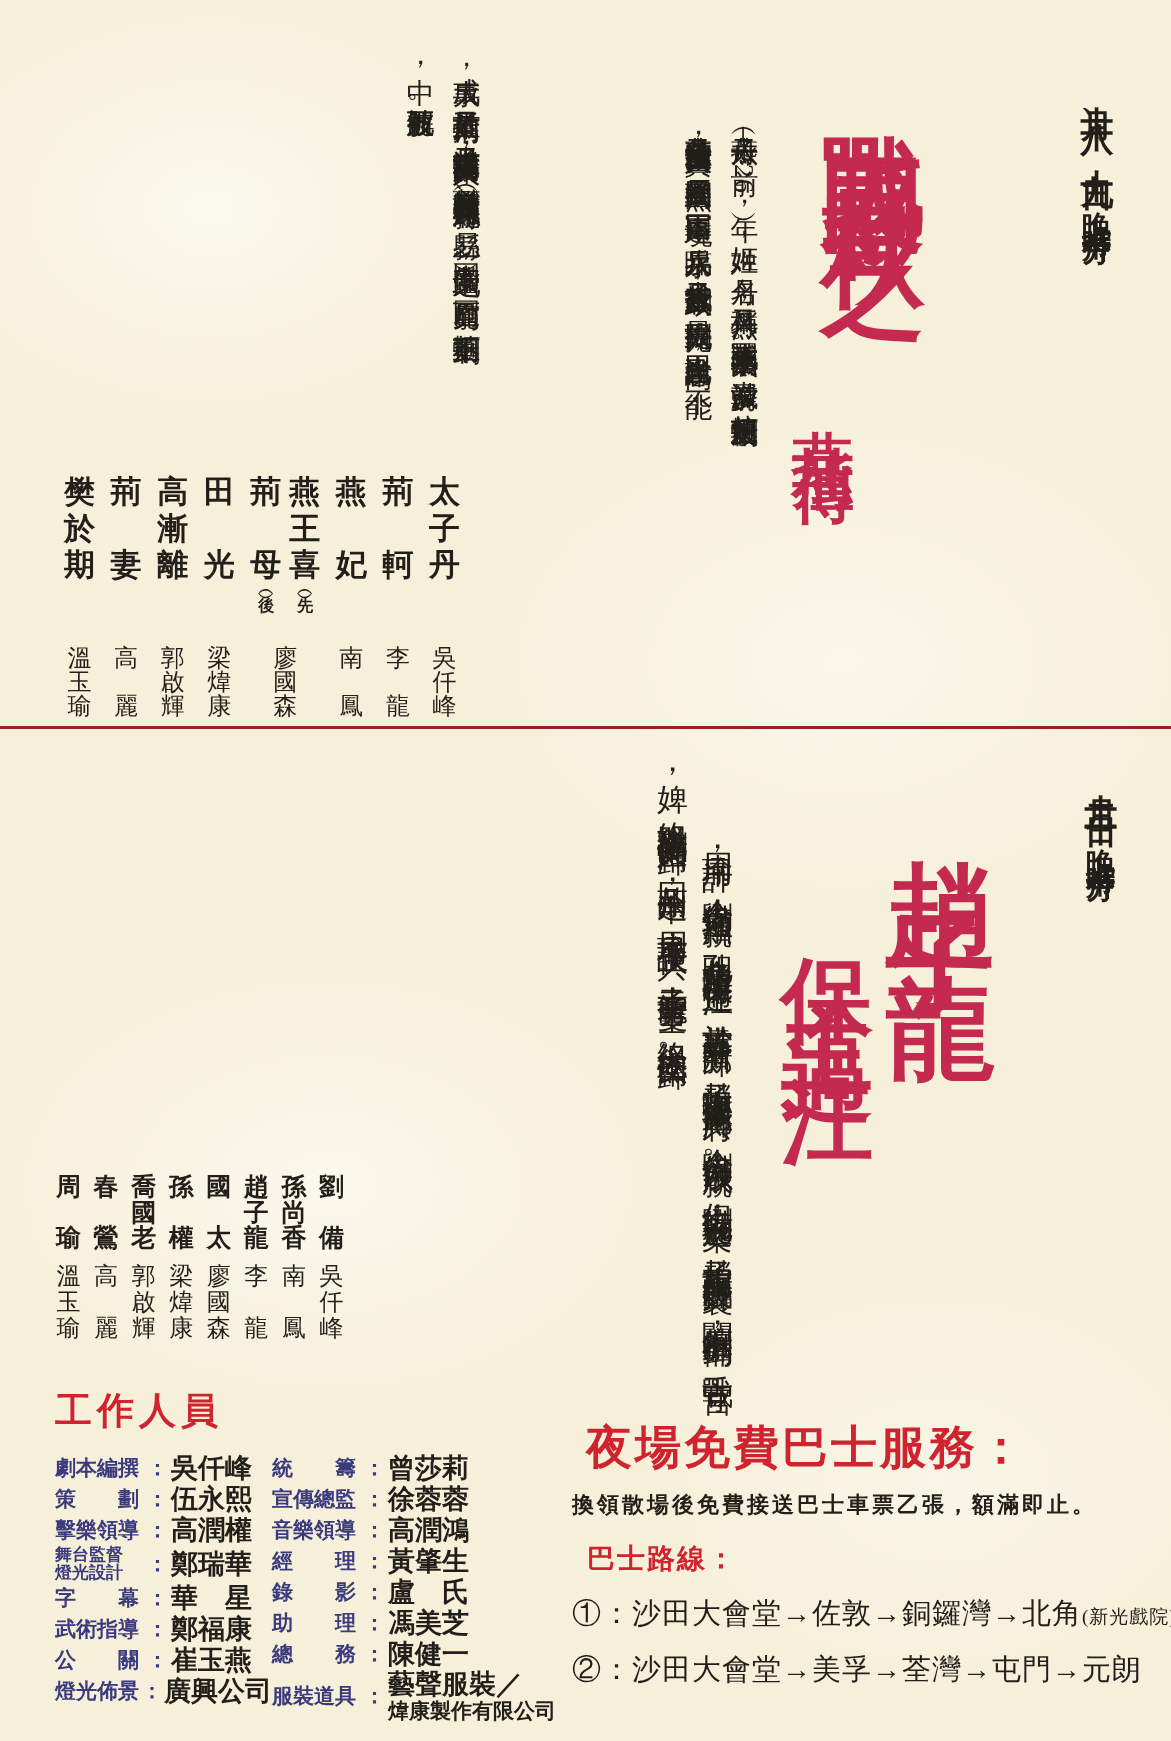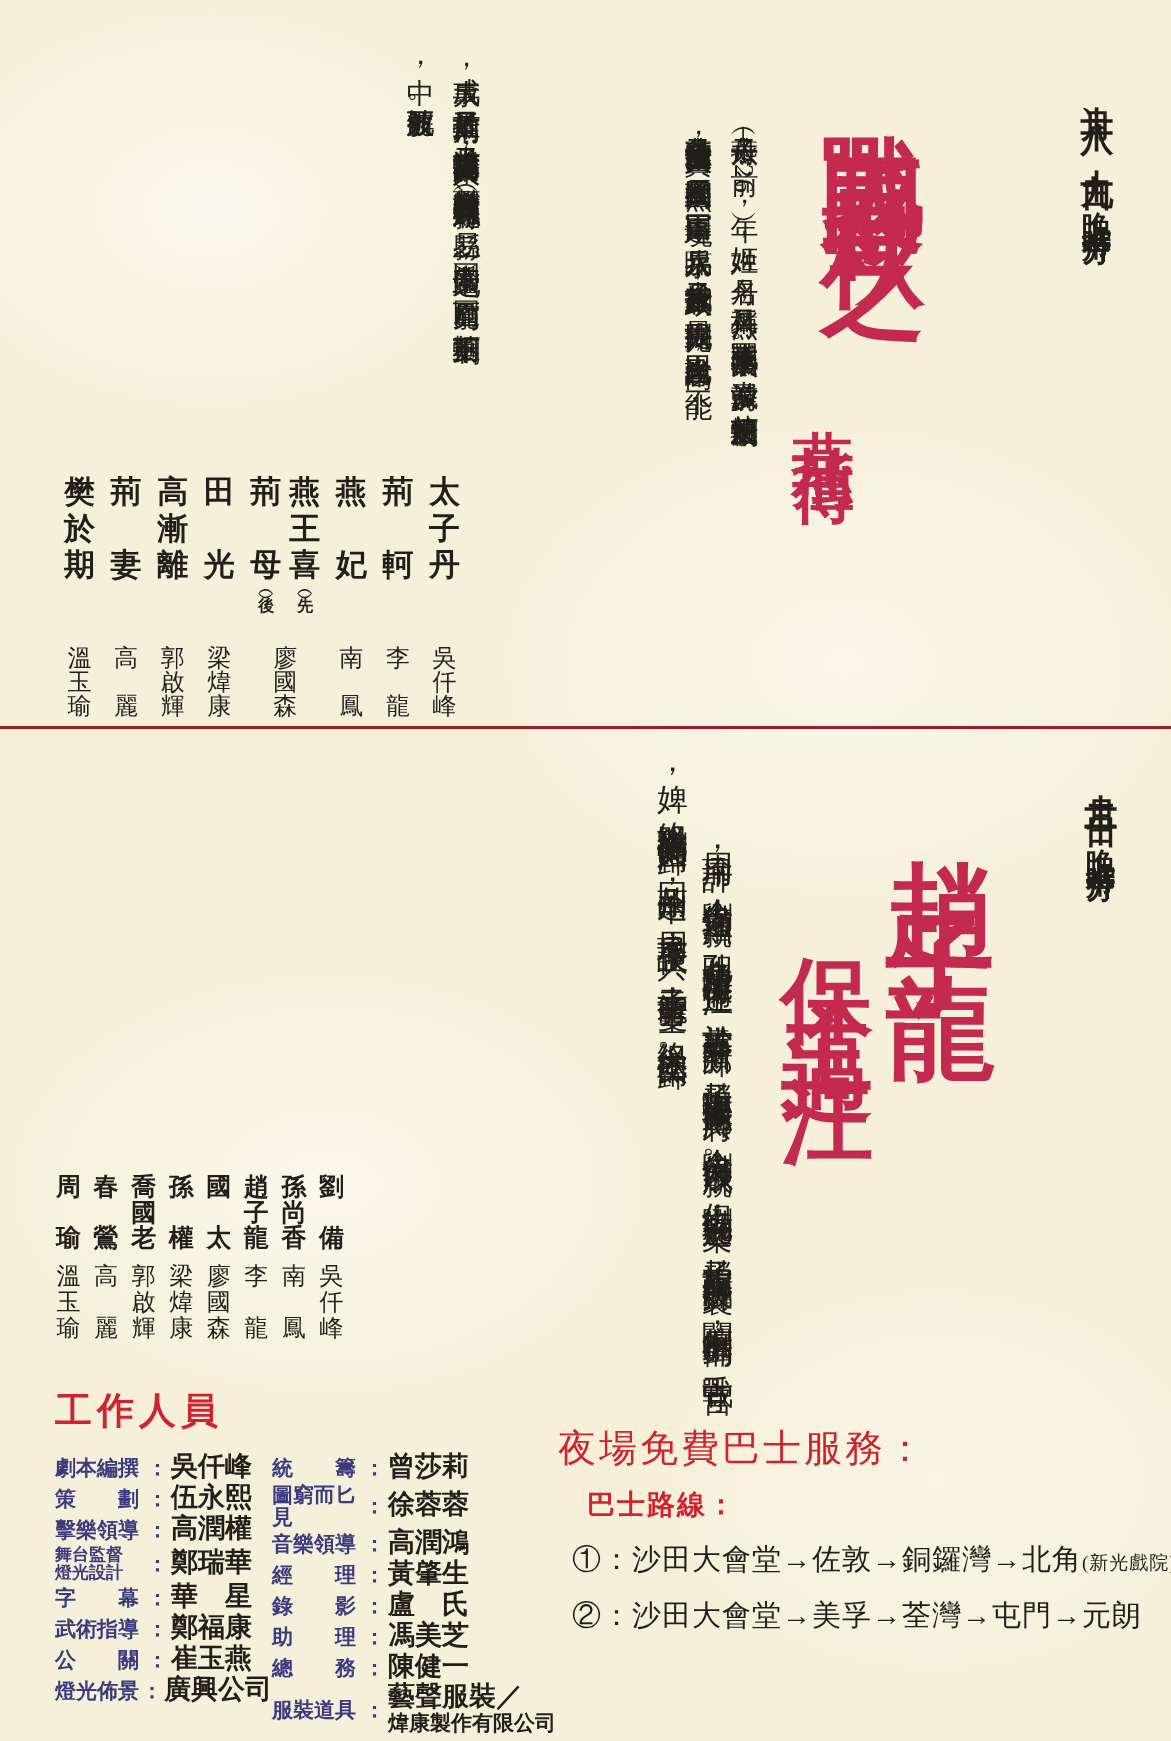--- a/index.html
+++ b/index.html
@@ -53,25 +53,25 @@
   
   .staff-heading{position:absolute;left:55px;top:1386px;font-size:37px;font-weight:bold;letter-spacing:5px;color:var(--heading_red,#cf2430);}
   .staff-cols{position:absolute;left:55px;top:1453px;display:flex;}
   .staff-col{display:flex;flex-direction:column;}
   .staff-col1{width:217px;}
   .staff-col2{width:300px;}
   .staff-row{display:flex;align-items:center;min-height:30px;margin-bottom:1px;}
   .staff-label{width:92px;color:var(--label_blue,#3c3a7e);font-weight:bold;font-size:21px;line-height:1.05;}
   .staff-label.small{font-size:17px;}
   .staff-colon{width:24px;color:var(--label_blue,#3c3a7e);font-weight:bold;font-size:21px;}
-  .staff-value{font-size:27px;font-weight:bold;color:var(--ink);line-height:1.05;white-space:nowrap;font-family:Liberation Mono, monospace;}
+  .staff-value{font-size:27px;font-weight:bold;color:var(--ink);line-height:1.05;white-space:nowrap;}
   .staff-value .v2{font-size:21px;margin-top:2px;}
   
   .bus-section{position:absolute;left:558px;top:1428px;width:600px;}
-  .bus-heading{font-size:38px;font-weight:normal;letter-spacing:3px;color:var(--heading_red,#cf2430);line-height:40px;}
+  .bus-heading{font-size:46px;font-weight:bold;letter-spacing:3px;color:var(--heading_red,#cf2430);line-height:40px;margin-left:28px;}
   .bus-note{margin-left:14px;font-size:22px;font-weight:bold;letter-spacing:3px;color:var(--ink);line-height:38px;}
   .bus-note-wrap{margin-top:18px;}
   .bus-routes-heading{margin-left:29px;margin-top:16px;font-size:28px;font-weight:bold;letter-spacing:2px;color:var(--heading_red,#cf2430);}
   .bus-route{margin-left:14px;margin-top:18px;font-size:29px;color:var(--ink);letter-spacing:1px;line-height:34px;white-space:nowrap;}
   .route-small{font-size:19px;}
 </style>
 </head>
 <body>
 
 <div class="page">
@@ -444,21 +444,21 @@
           <div class="staff-label">
             <div class="l1">統　　籌</div>
           </div>
           <div class="staff-colon">：</div>
           <div class="staff-value">
             <div class="v1">曾莎莉</div>
           </div>
         </div>
         <div class="staff-row">
           <div class="staff-label">
-            <div class="l1">圖窮而匕見</div>
+            <div class="l1">宣傳總監</div>
           </div>
           <div class="staff-colon">：</div>
           <div class="staff-value">
             <div class="v1">徐蓉蓉</div>
           </div>
         </div>
         <div class="staff-row">
           <div class="staff-label">
             <div class="l1">音樂領導</div>
           </div>
@@ -512,20 +512,21 @@
             <div class="v1">藝聲服裝／</div>
             <div class="v2">煒康製作有限公司</div>
           </div>
         </div>
       </div>
   </div>
 
   <div class="bus-section">
     <div class="bus-heading">夜場免費巴士服務：</div>
     <div class="bus-note-wrap">
+      <div class="bus-note">換領散場後免費接送巴士車票乙張，額滿即止。</div>
     </div>
     <div class="bus-routes-heading">巴士路線：</div>
     <div class="bus-route">
       <span>①：沙田大會堂→佐敦→銅鑼灣→北角</span><span class="route-small">(新光戲院)</span>
     </div>
     <div class="bus-route">
       <span>②：沙田大會堂→美孚→荃灣→屯門→元朗</span>
     </div>
   </div>
 

